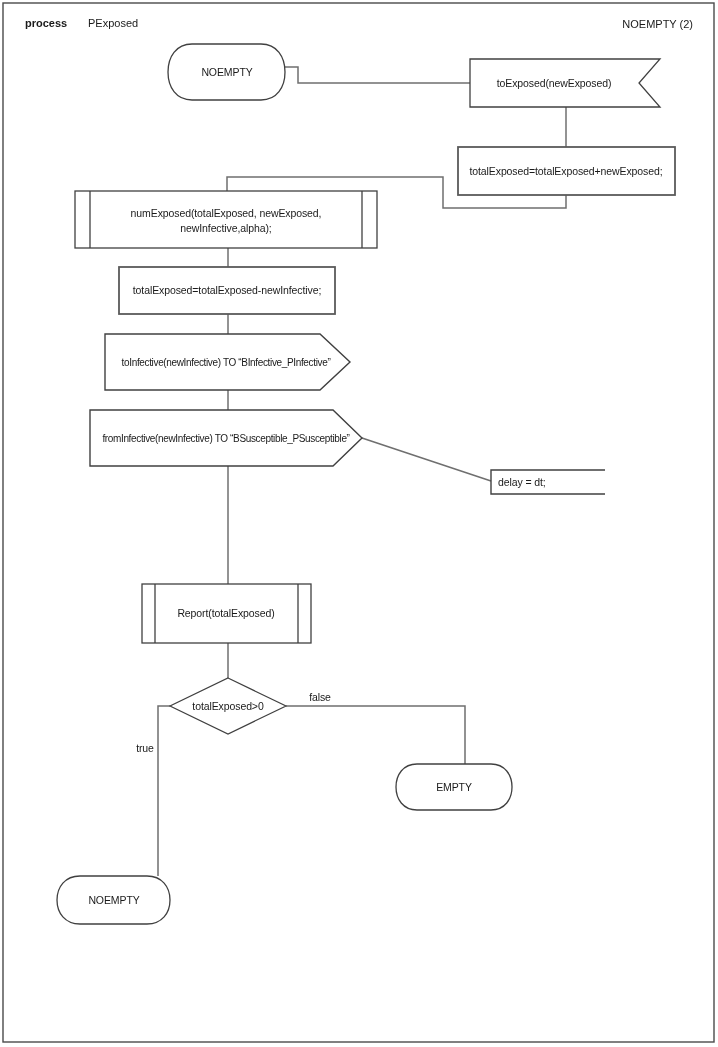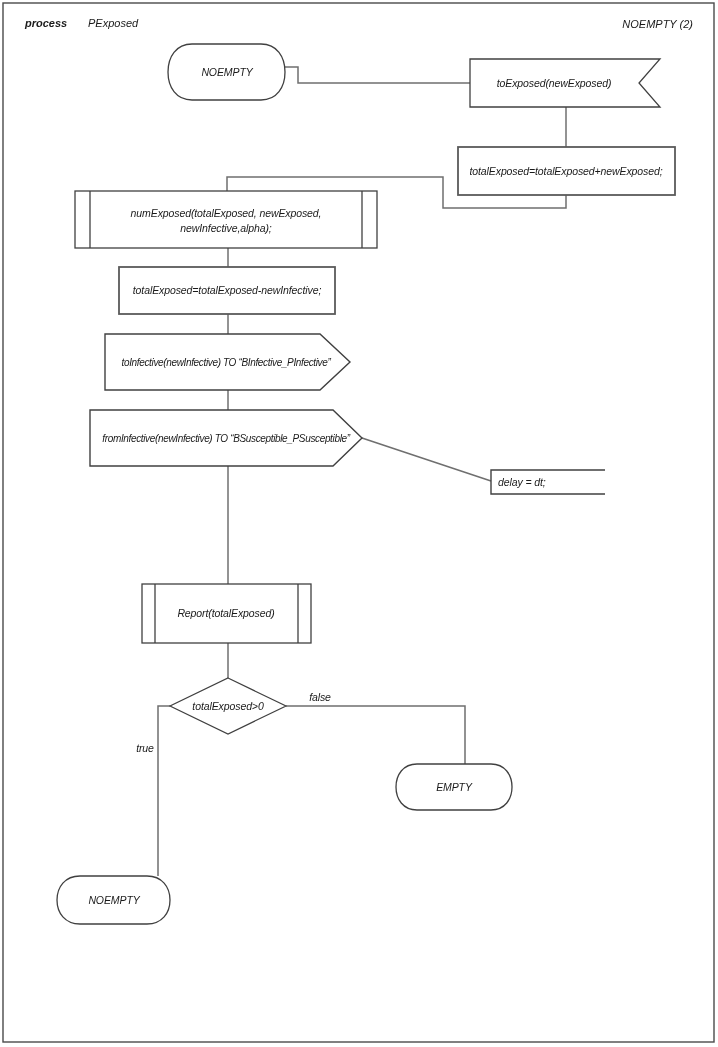--- a/index.html
+++ b/index.html
@@ -1,17 +1,17 @@
 <!DOCTYPE html>
 <html><head>
 <meta charset="utf-8">
 <style>
   html,body{margin:0;padding:0;background:#fff;}
   #canvas{position:relative;width:718px;height:1047px;background:#ffffff;
-          font-family:"Liberation Sans", sans-serif;font-style:italic;}
+          font-family:"Liberation Sans", sans-serif;}
   svg{display:block}
   text{fill:#1a1a1a;font-family:"Liberation Sans", sans-serif;}
   .t-head{font-size:11px;}
   .t-head-bold{font-size:11px;font-weight:bold;}
   .t-label{font-size:10.5px;letter-spacing:-0.1px;}
   .t-long{font-size:10px;letter-spacing:-0.35px;}
   .shape{fill:#ffffff;}
   .noline{fill:none;}
 </style>
 </head>

